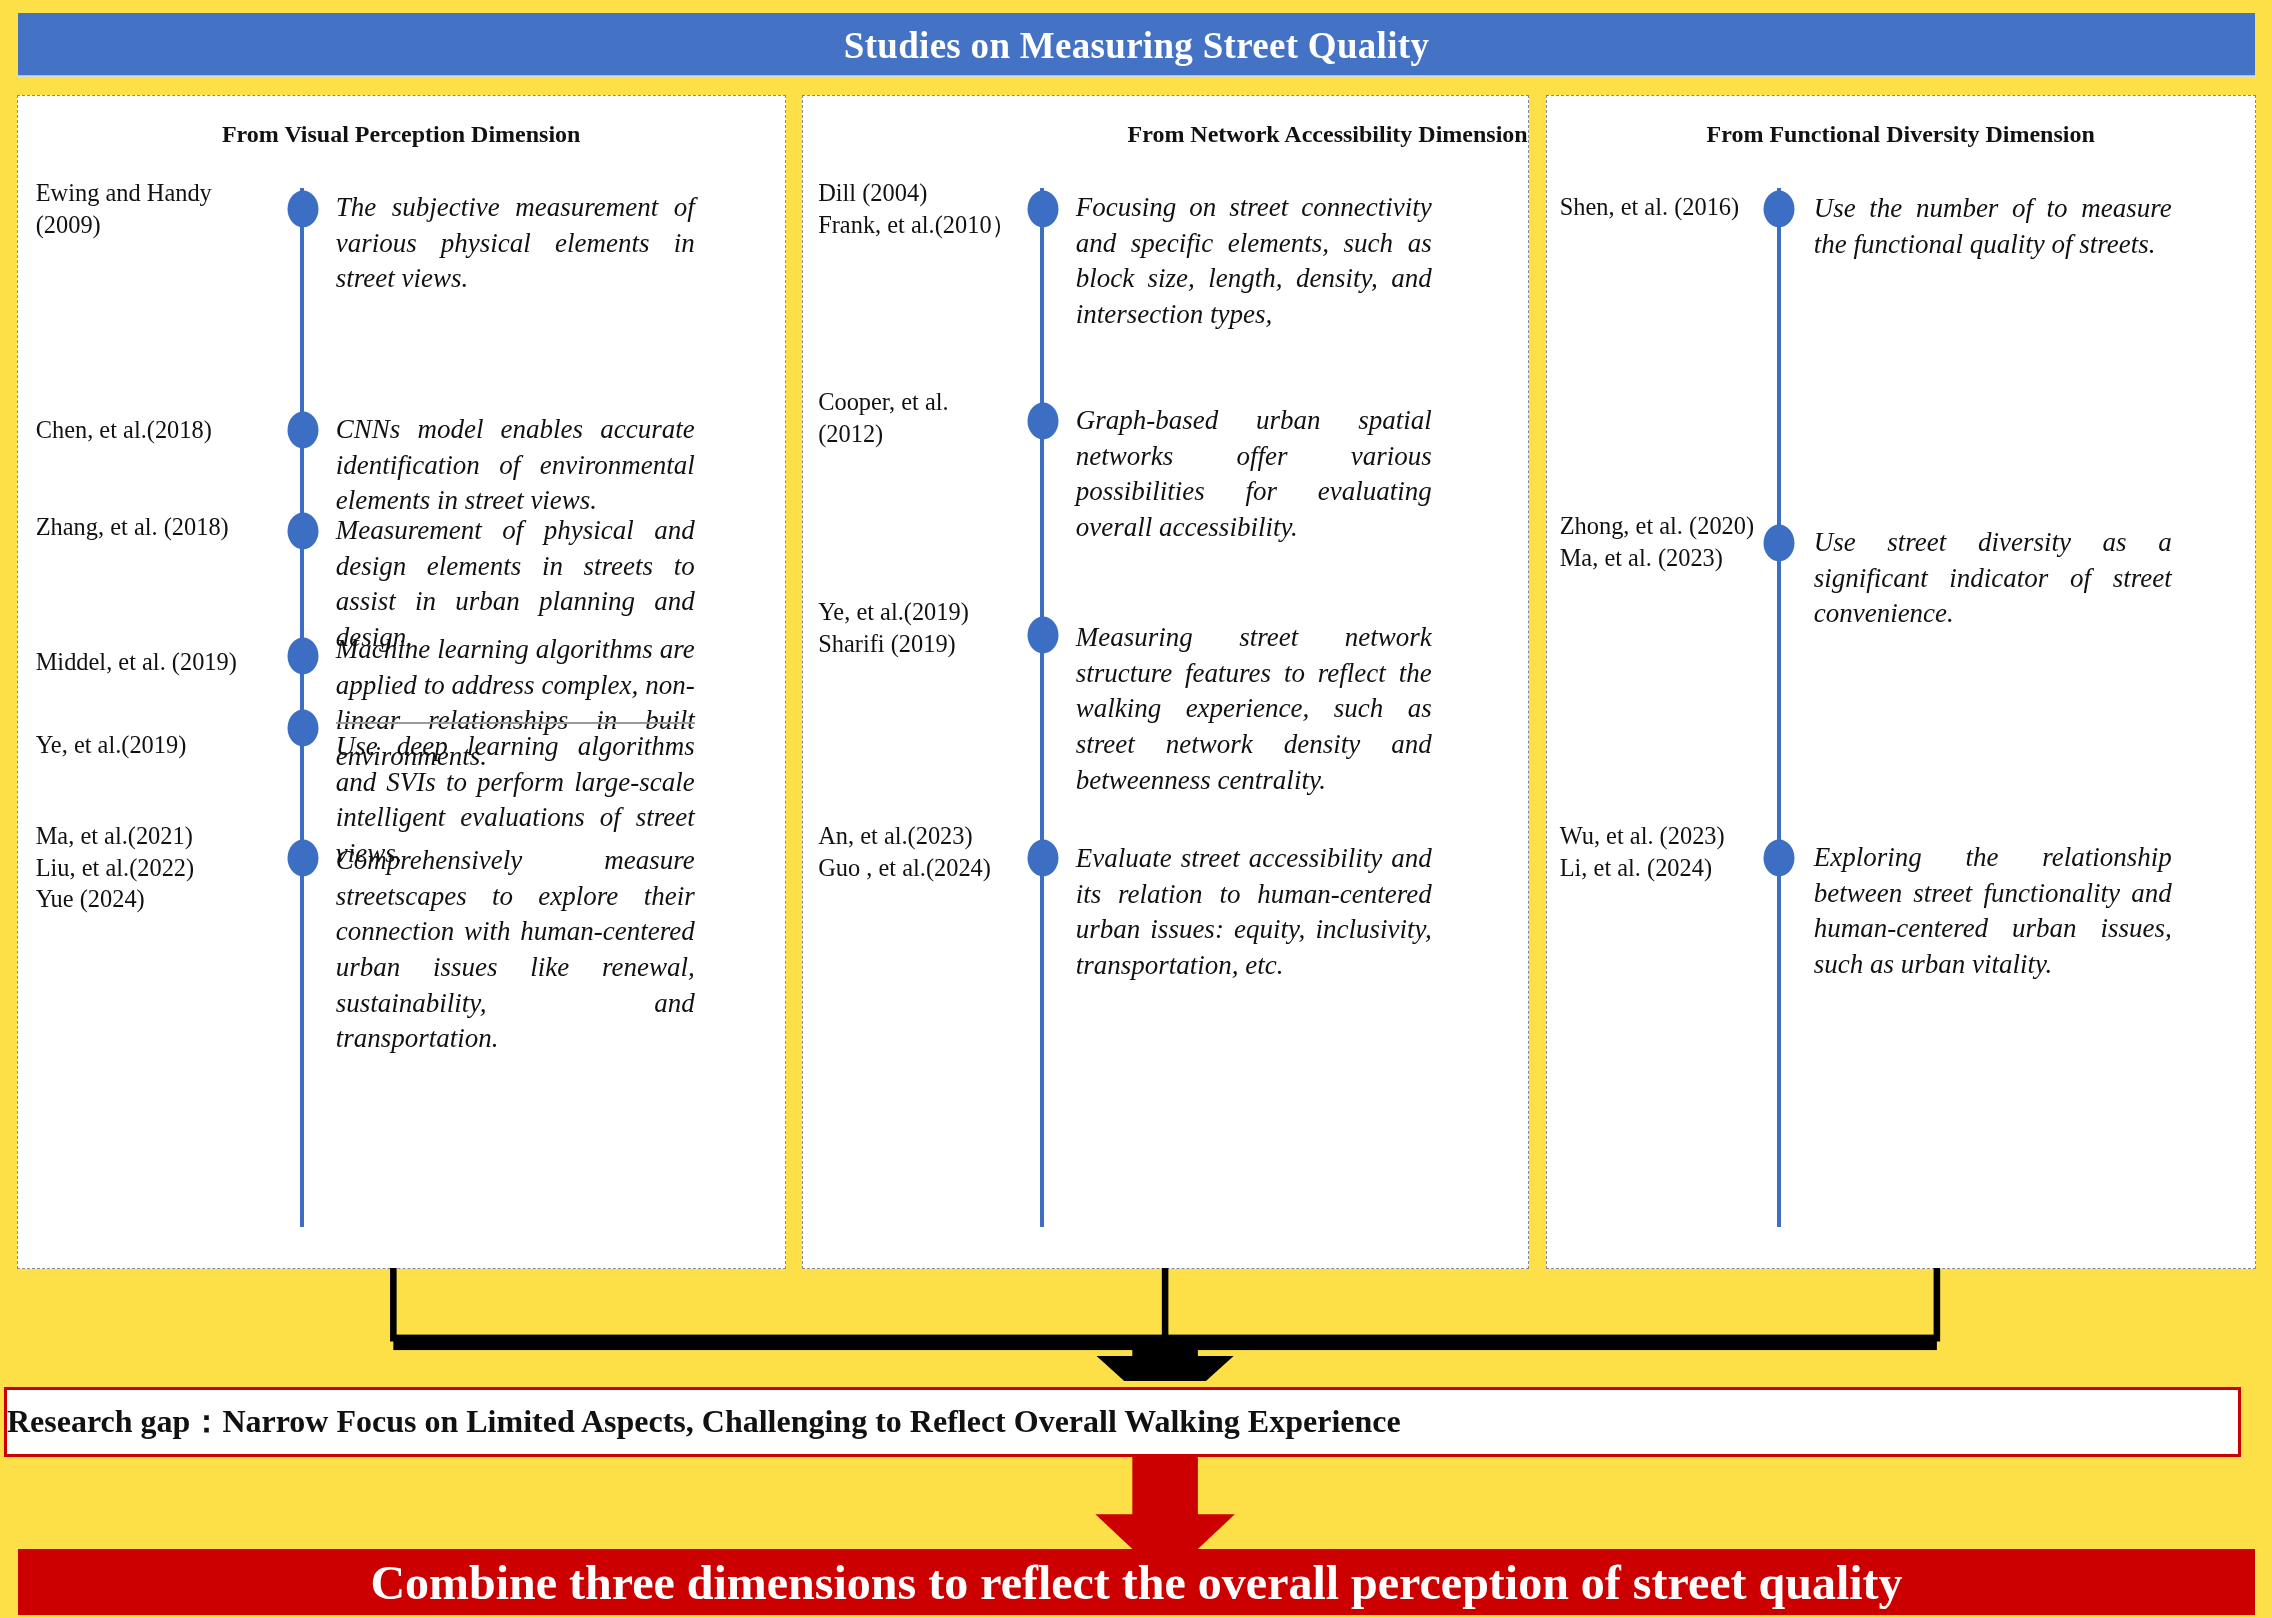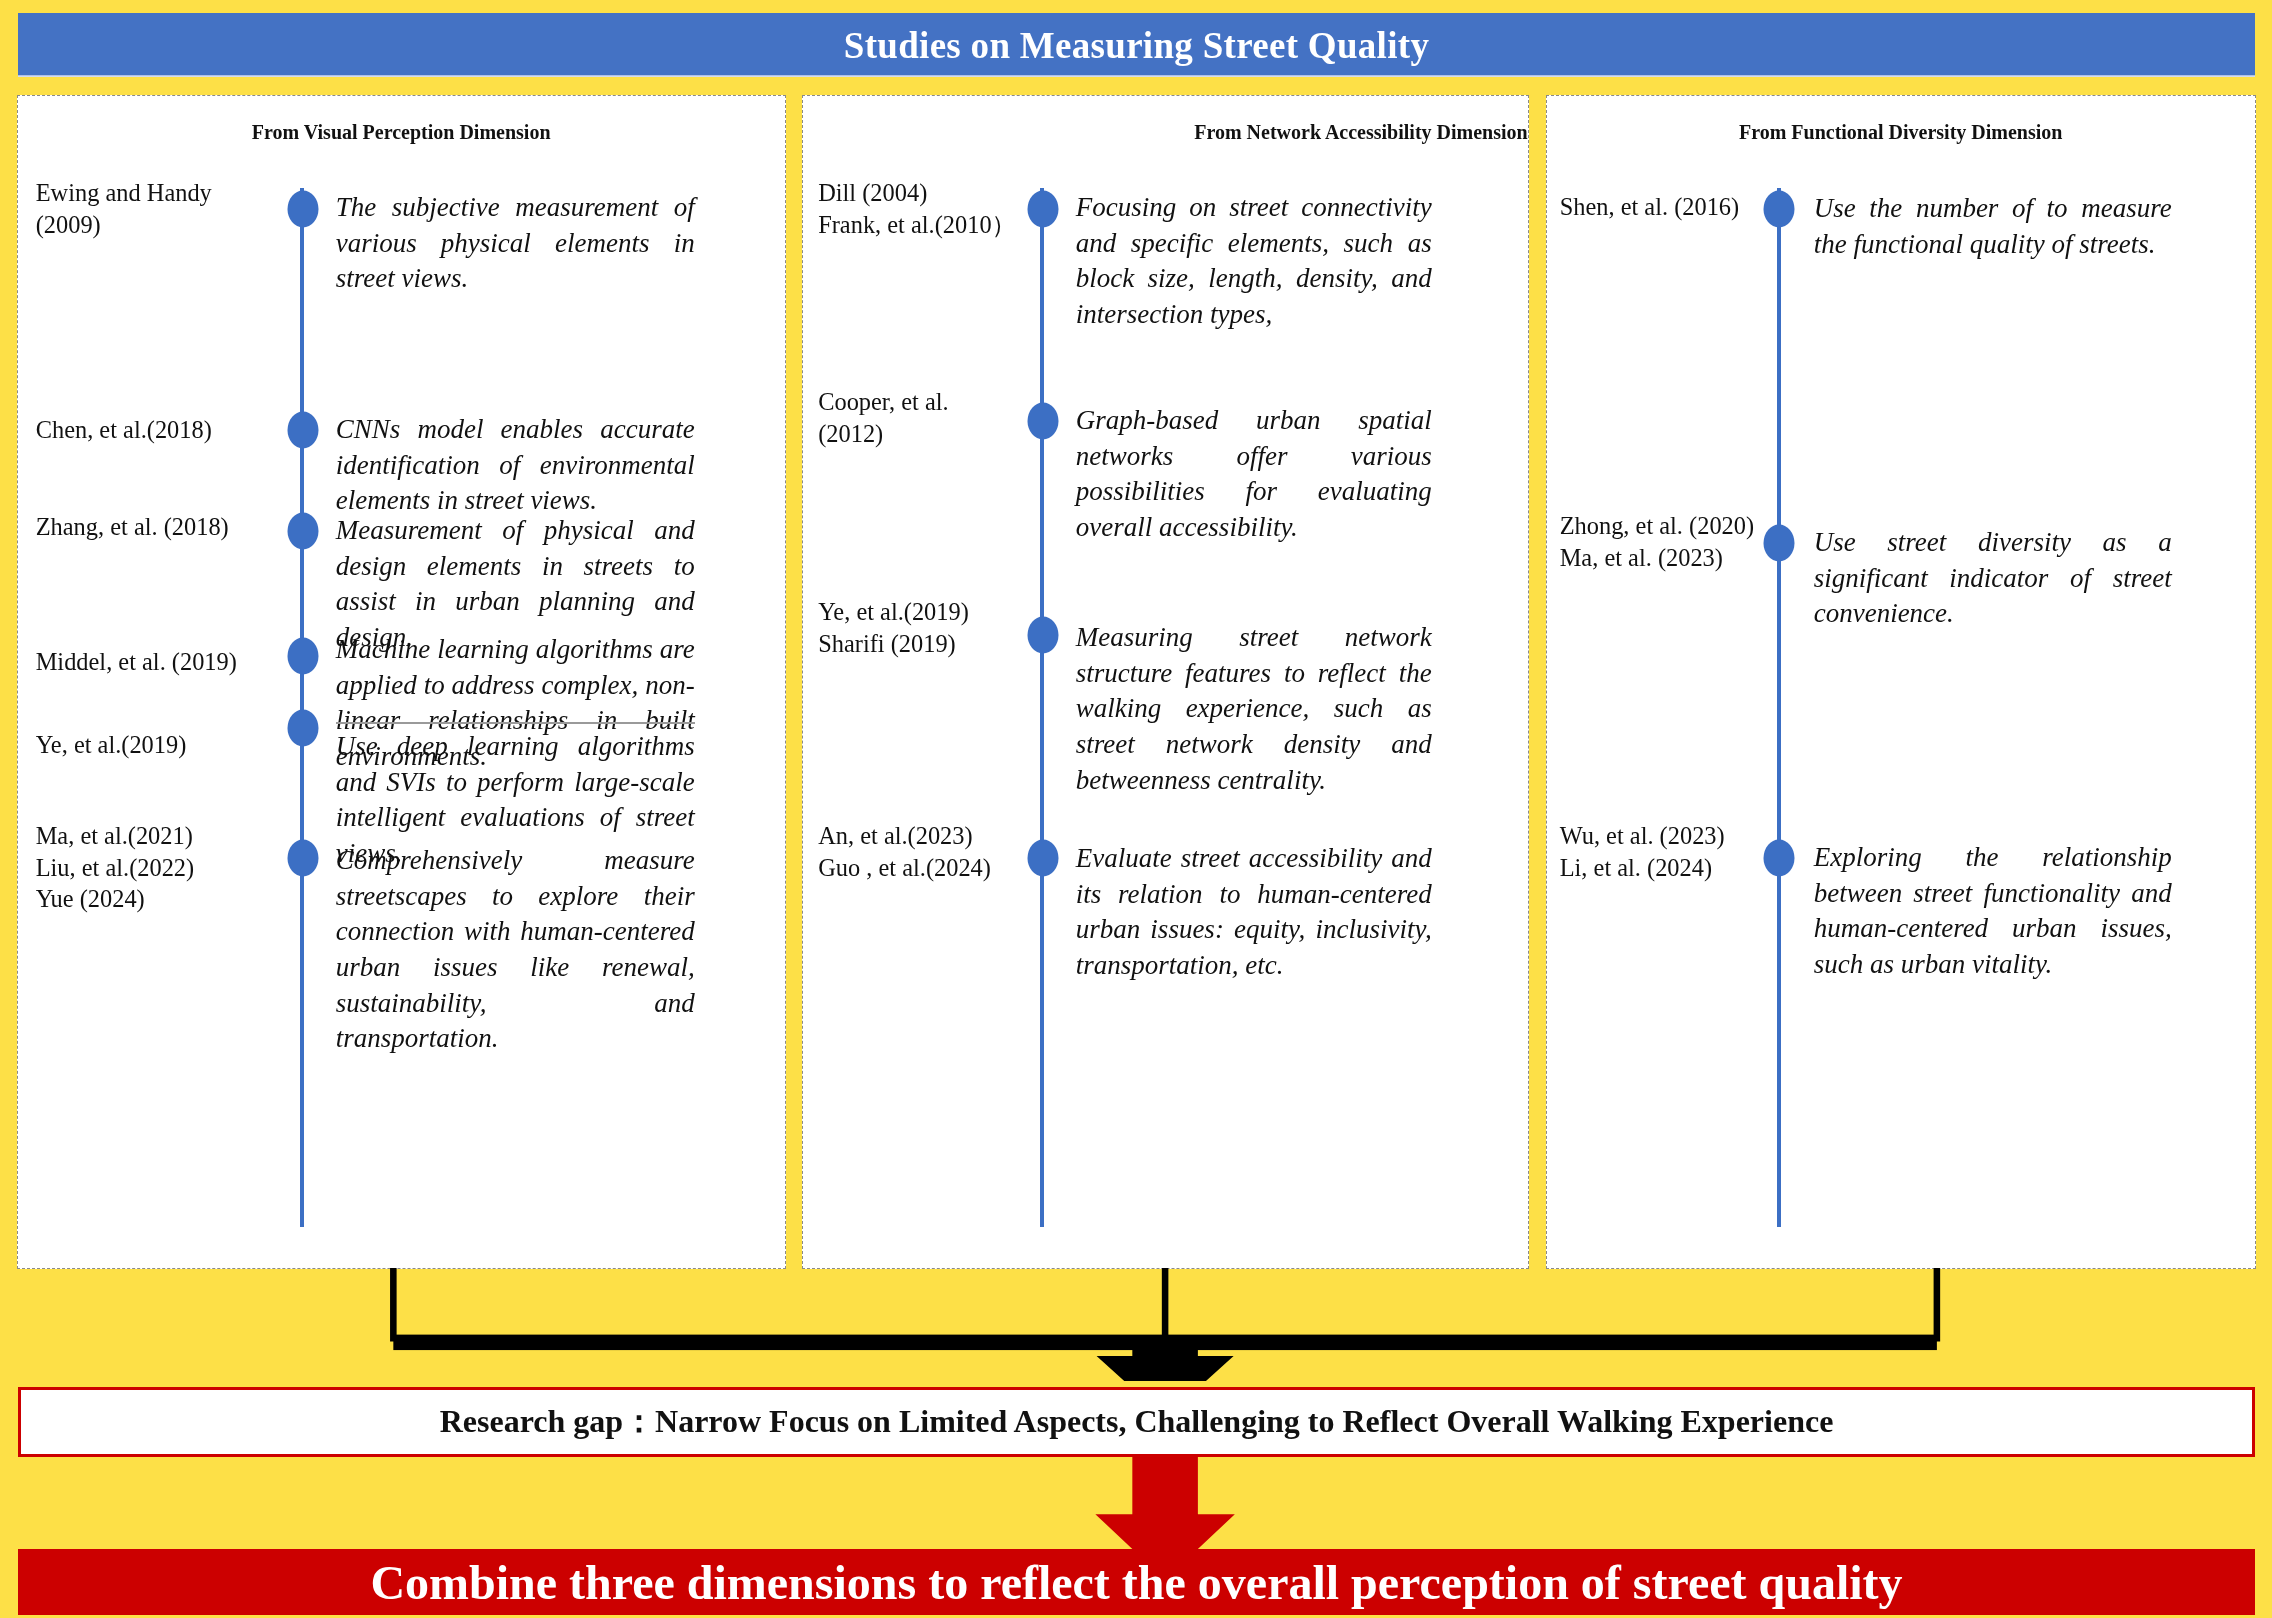--- a/index.html
+++ b/index.html
@@ -23,21 +23,21 @@
   .col{
     position:absolute;top:0;height:1174px;
     border:1.8px dashed #8a8a8a;box-sizing:border-box;background:#fff;
   }
   #col0{left:0px;width:769px;}
   #col1{left:785px;width:727px;}
   #col2{left:1529px;width:710px;}
 
   .col-title{
     position:absolute;left:0;right:0;top:25px;text-align:center;
-    font-weight:bold;font-size:20px;color:#111;
+    font-weight:bold;font-size:24px;color:#111;
     font-family:"Liberation Serif",serif;white-space:nowrap;
   }
   #col0 .col-title{text-align:center;}
   #col1 .col-title{text-align:right;}
   #col2 .col-title{text-align:center;}
 
   
   .spine{
     position:absolute;top:92px;bottom:41px;width:4.8px;background:#3C6FC4;
   }
@@ -75,23 +75,23 @@
 
   .hr-sep{
     position:absolute;height:2.4px;background:#9a9a9a;
   }
 
   
   .bracket{position:absolute;left:0;top:1268px;width:2273px;height:113px;}
 
   
   .gapbox{
-    position:absolute;left:18px;top:1387px;width:2237px;height:70px;
+    position:absolute;left:4px;top:1387px;width:2237px;height:70px;
     border:3.6px solid #CC0000;box-sizing:border-box;background:#fff;
-    display:flex;align-items:center;justify-content:center;
+    display:flex;align-items:center;
   }
   .gapbox-text{
     font-weight:bold;font-size:32px;color:#111;white-space:nowrap;
     font-family:"Liberation Serif",serif;
   }
 
   
   .finalbox{
     position:absolute;left:18px;top:1549px;width:2237px;height:66px;
     background:#CC0000;display:flex;align-items:center;justify-content:center;

